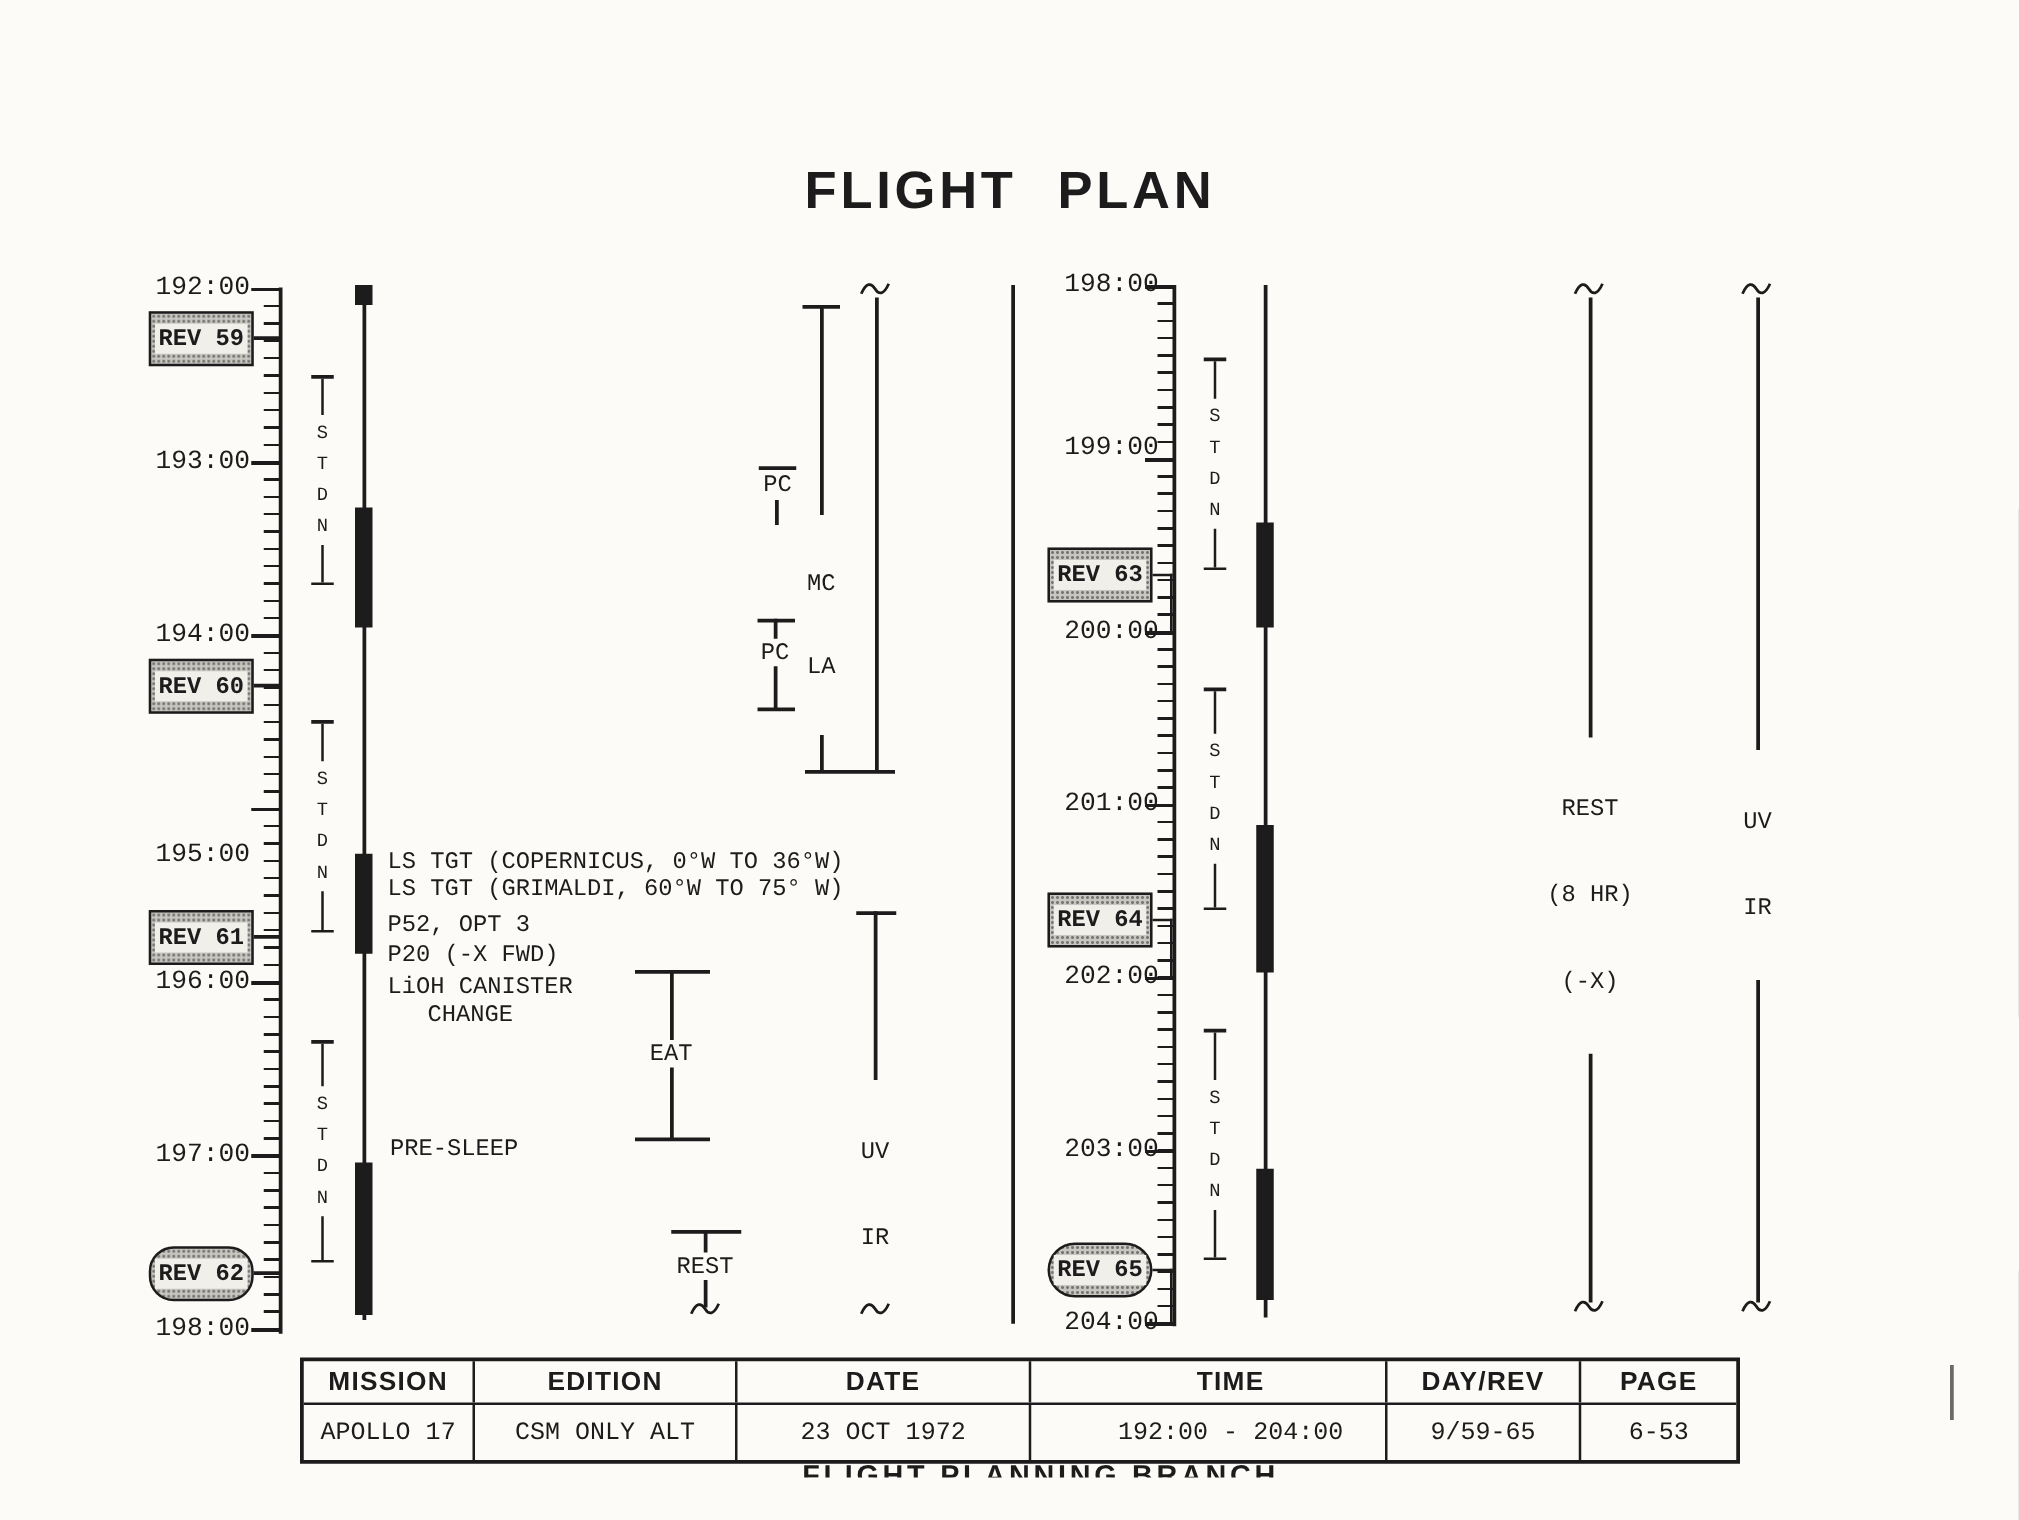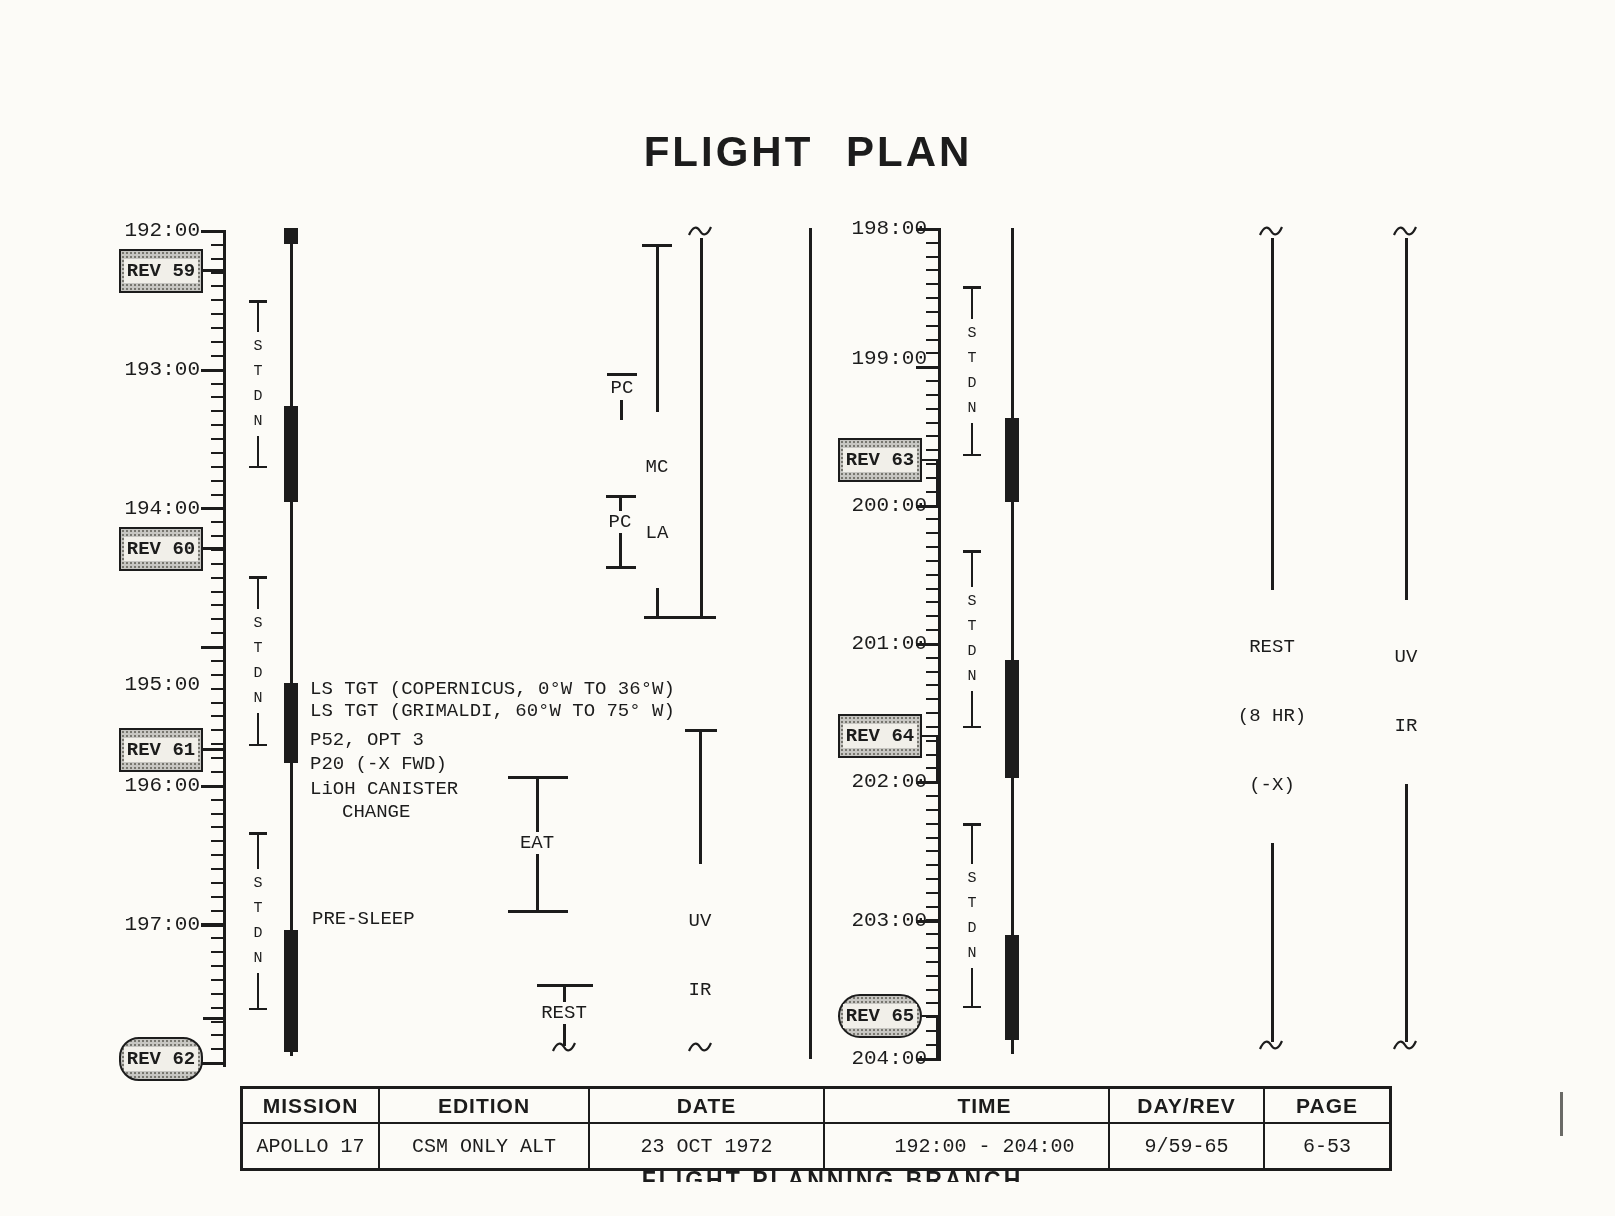--- a/index.html
+++ b/index.html
@@ -87,21 +87,21 @@
       </div>
     <div class="hline" style="left:203px;top:269px;width:21px;"></div>
     <div class="rev-badge" style="left:119px;top:527px;">
         <span>REV 60</span>
       </div>
     <div class="hline" style="left:203px;top:547px;width:21px;"></div>
     <div class="rev-badge" style="left:119px;top:728px;">
         <span>REV 61</span>
       </div>
     <div class="hline" style="left:203px;top:748px;width:21px;"></div>
-    <div class="rev-badge" style="left:119px;top:1037px;border-radius:20px;">
+    <div class="rev-badge" style="left:119px;top:997px;border-radius:20px;">
         <span>REV 62</span>
       </div>
     <div class="hline" style="left:203px;top:1017px;width:21px;"></div>
 
     <div class="stdn" style="left:245px;top:300px;height:168px;">
       <div class="cap"></div>
       <div class="stem"></div>
       <div class="letters">
         <span>S</span>
         <span>T</span>

